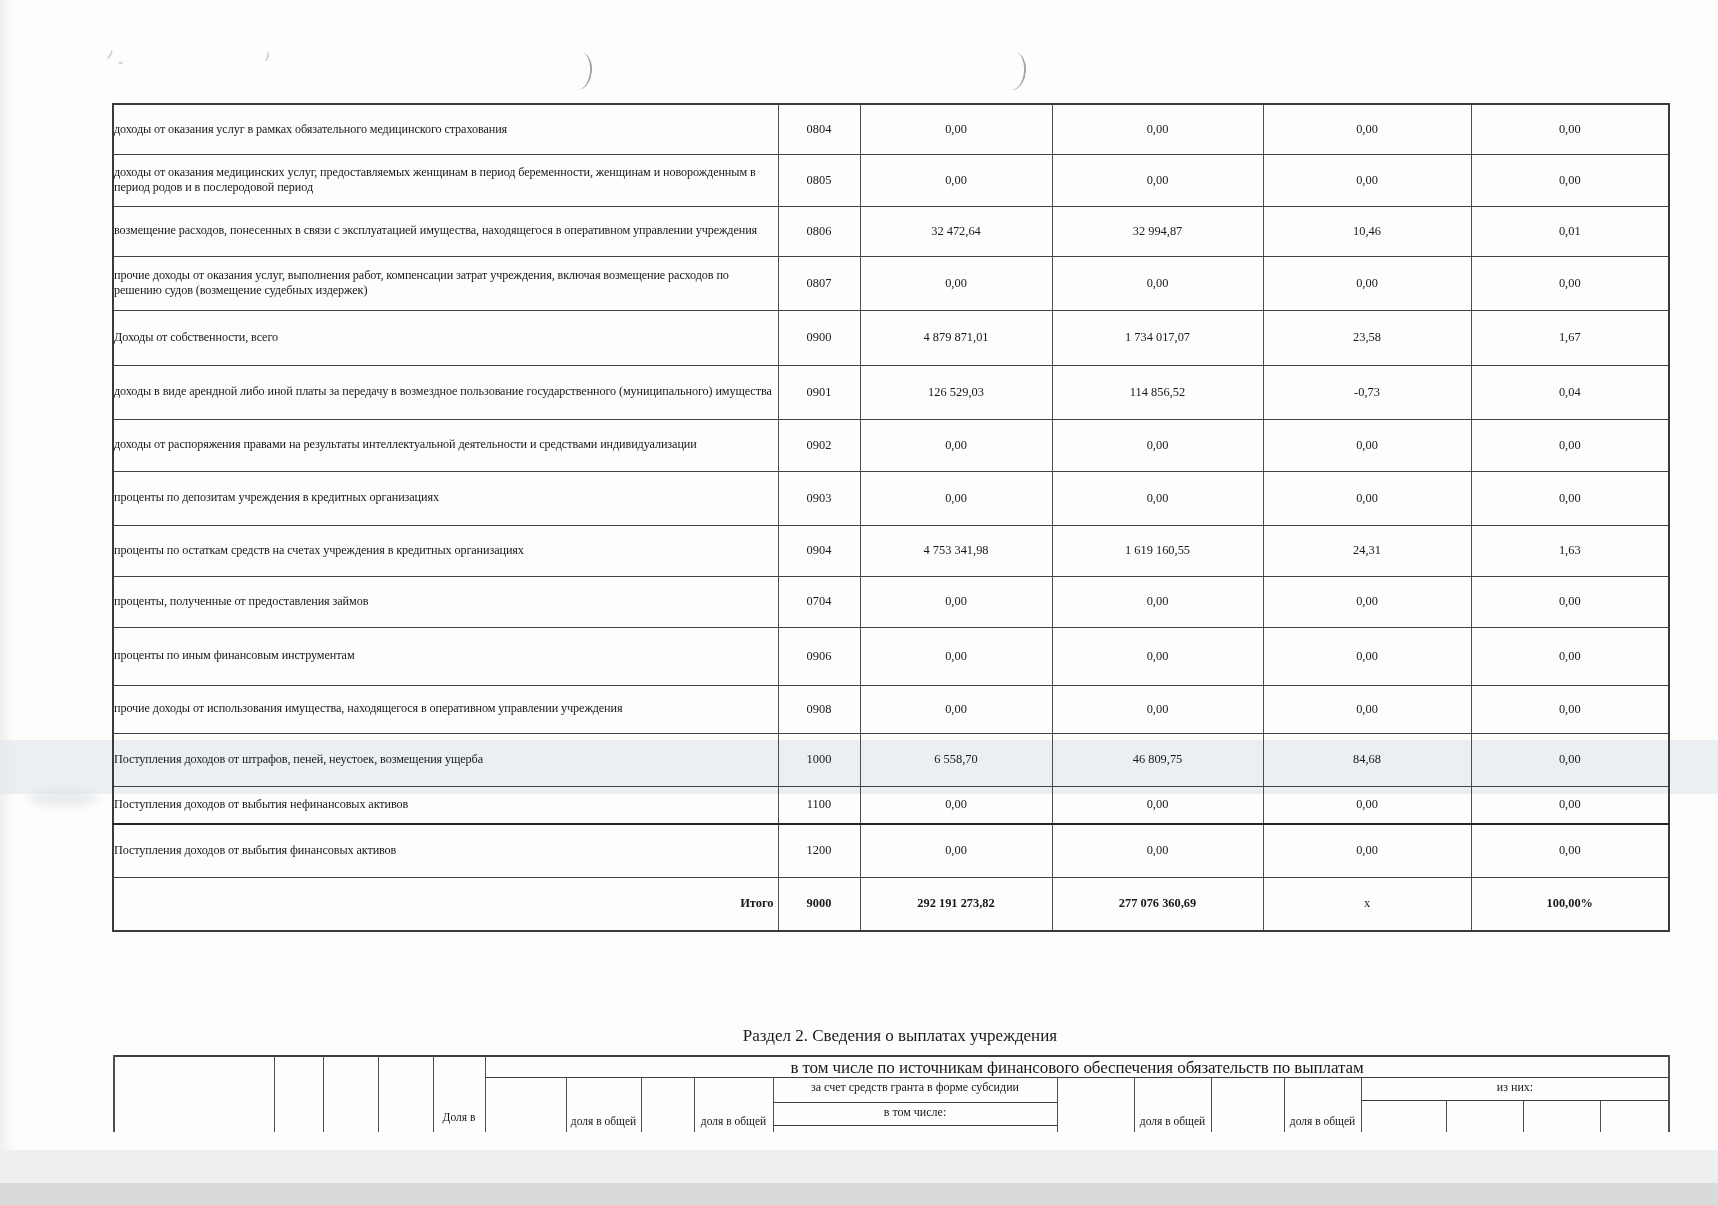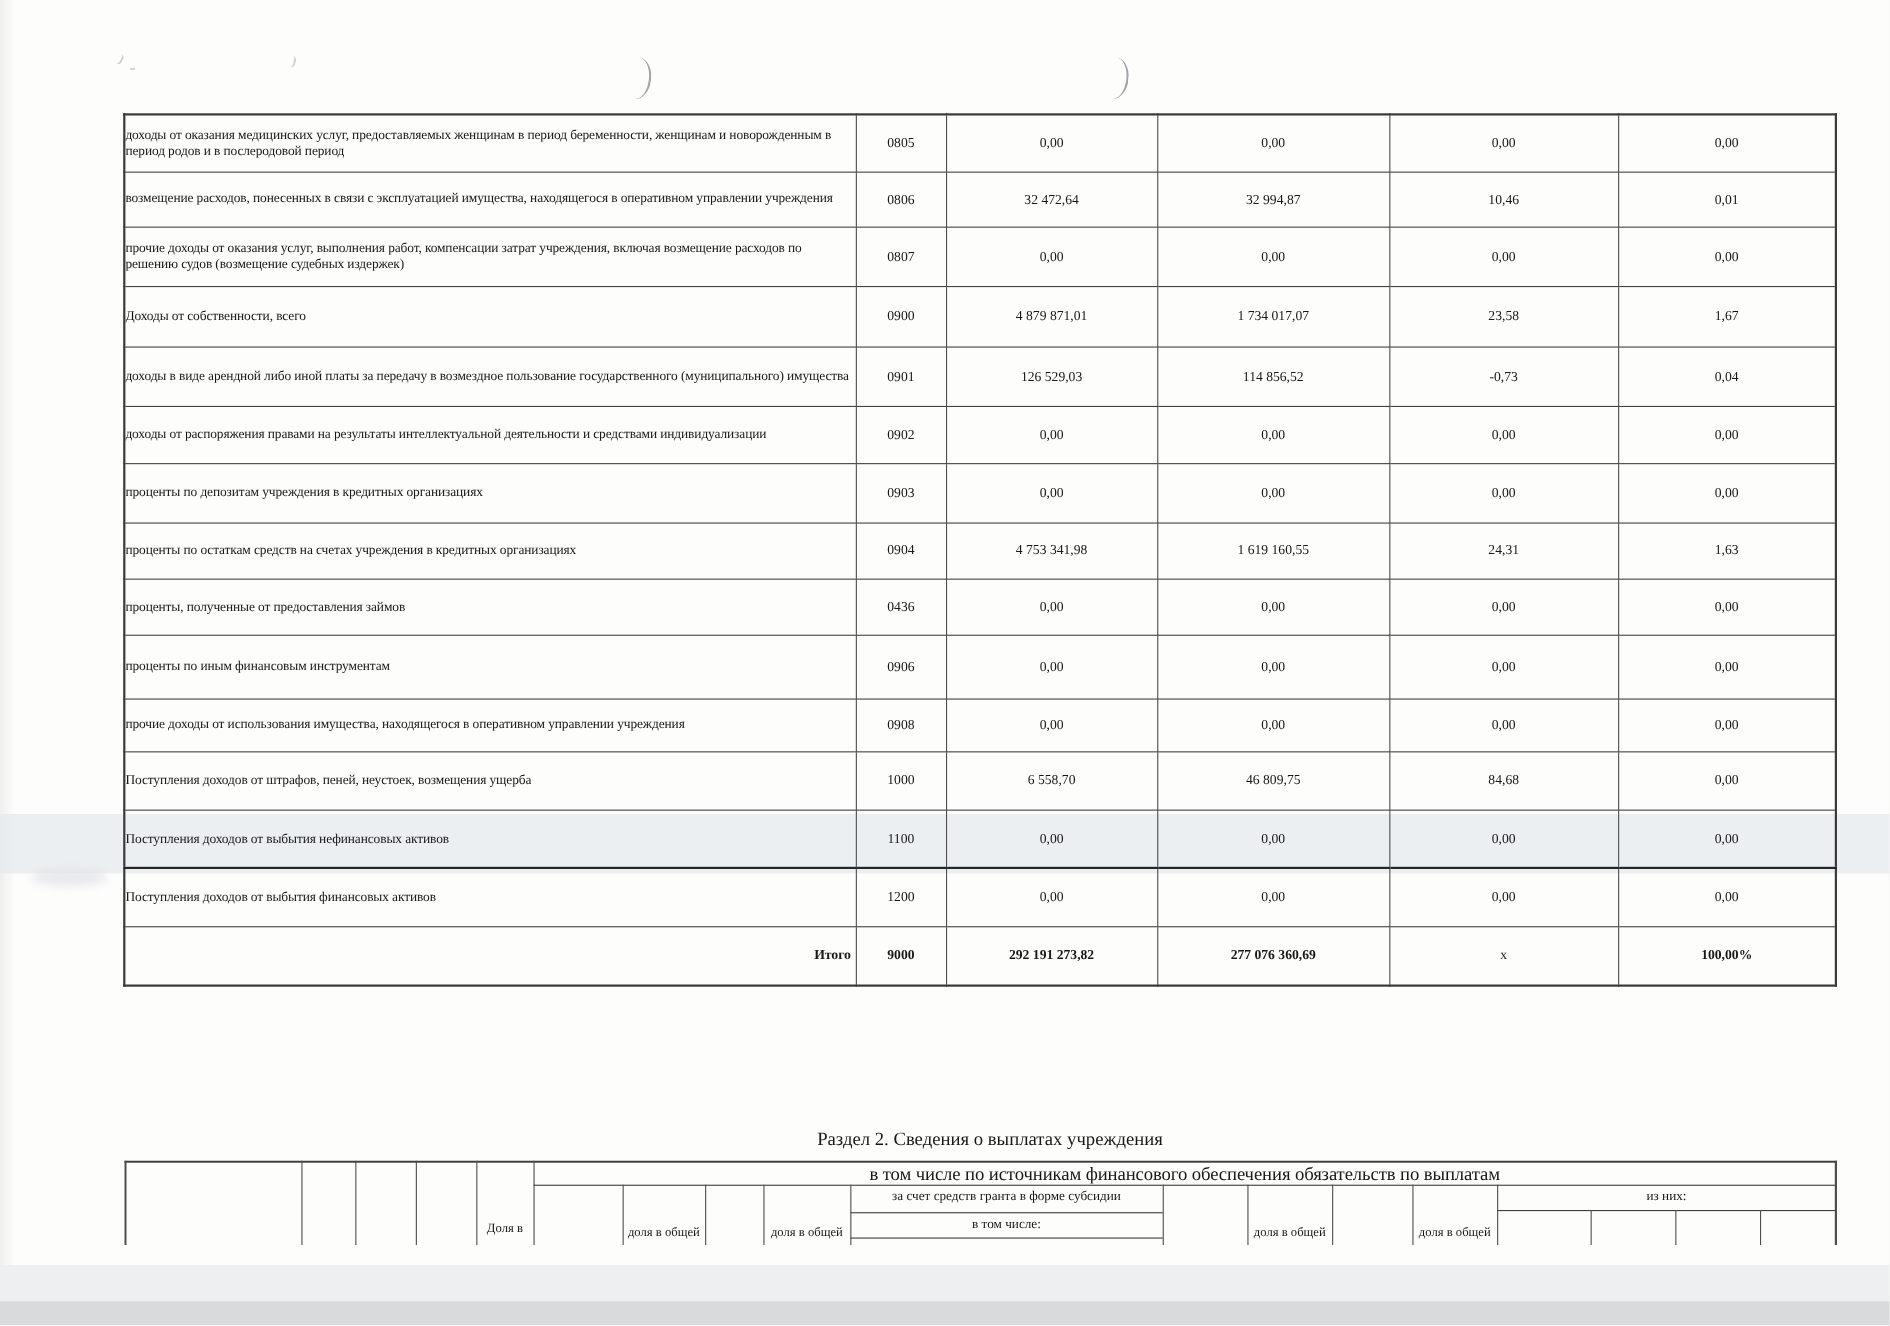--- a/index.html
+++ b/index.html
@@ -81,20 +81,28 @@
   <table class="t1">
     <colgroup>
       <col style="width:665px">
         <col style="width:82px">
         <col style="width:192px">
       <col style="width:211px">
         <col style="width:208px">
         <col style="width:198px">
     </colgroup>
     <tbody id="income-body">
+        <tr style="height: 50px;">
+          <td class="desc">доходы от оказания услуг в рамках обязательного медицинского страхования</td>
+          <td class="code">0804</td>
+          <td class="num">0,00</td>
+          <td class="num">0,00</td>
+          <td class="num">0,00</td>
+          <td class="num">0,00</td>
+        </tr>
         <tr style="height: 52px;">
           <td class="desc">доходы от оказания медицинских услуг, предоставляемых женщинам в период беременности, женщинам и новорожденным в период родов и в послеродовой период</td>
           <td class="code">0805</td>
           <td class="num">0,00</td>
           <td class="num">0,00</td>
           <td class="num">0,00</td>
           <td class="num">0,00</td>
         </tr>
         <tr style="height: 50px;">
           <td class="desc">возмещение расходов, понесенных в связи с эксплуатацией имущества, находящегося в оперативном управлении учреждения</td>
@@ -147,21 +155,21 @@
         <tr style="height: 51px;">
           <td class="desc">проценты по остаткам средств на счетах учреждения в кредитных организациях</td>
           <td class="code">0904</td>
           <td class="num">4 753 341,98</td>
           <td class="num">1 619 160,55</td>
           <td class="num">24,31</td>
           <td class="num">1,63</td>
         </tr>
         <tr style="height: 51px;">
           <td class="desc">проценты, полученные от предоставления займов</td>
-          <td class="code">0436</td>
+          <td class="code">0704</td>
           <td class="num">0,00</td>
           <td class="num">0,00</td>
           <td class="num">0,00</td>
           <td class="num">0,00</td>
         </tr>
         <tr style="height: 58px;">
           <td class="desc">проценты по иным финансовым инструментам</td>
           <td class="code">0906</td>
           <td class="num">0,00</td>
           <td class="num">0,00</td>
@@ -177,21 +185,21 @@
           <td class="num">0,00</td>
         </tr>
         <tr style="height: 53px;">
           <td class="desc">Поступления доходов от штрафов, пеней, неустоек, возмещения ущерба</td>
           <td class="code">1000</td>
           <td class="num">6 558,70</td>
           <td class="num">46 809,75</td>
           <td class="num">84,68</td>
           <td class="num">0,00</td>
         </tr>
-        <tr style="height: 53px;">
+        <tr style="height: 38px;">
           <td class="desc">Поступления доходов от выбытия нефинансовых активов</td>
           <td class="code">1100</td>
           <td class="num">0,00</td>
           <td class="num">0,00</td>
           <td class="num">0,00</td>
           <td class="num">0,00</td>
         </tr>
         <tr class="thick-top" style="height: 53px;">
           <td class="desc">Поступления доходов от выбытия финансовых активов</td>
           <td class="code">1200</td>

